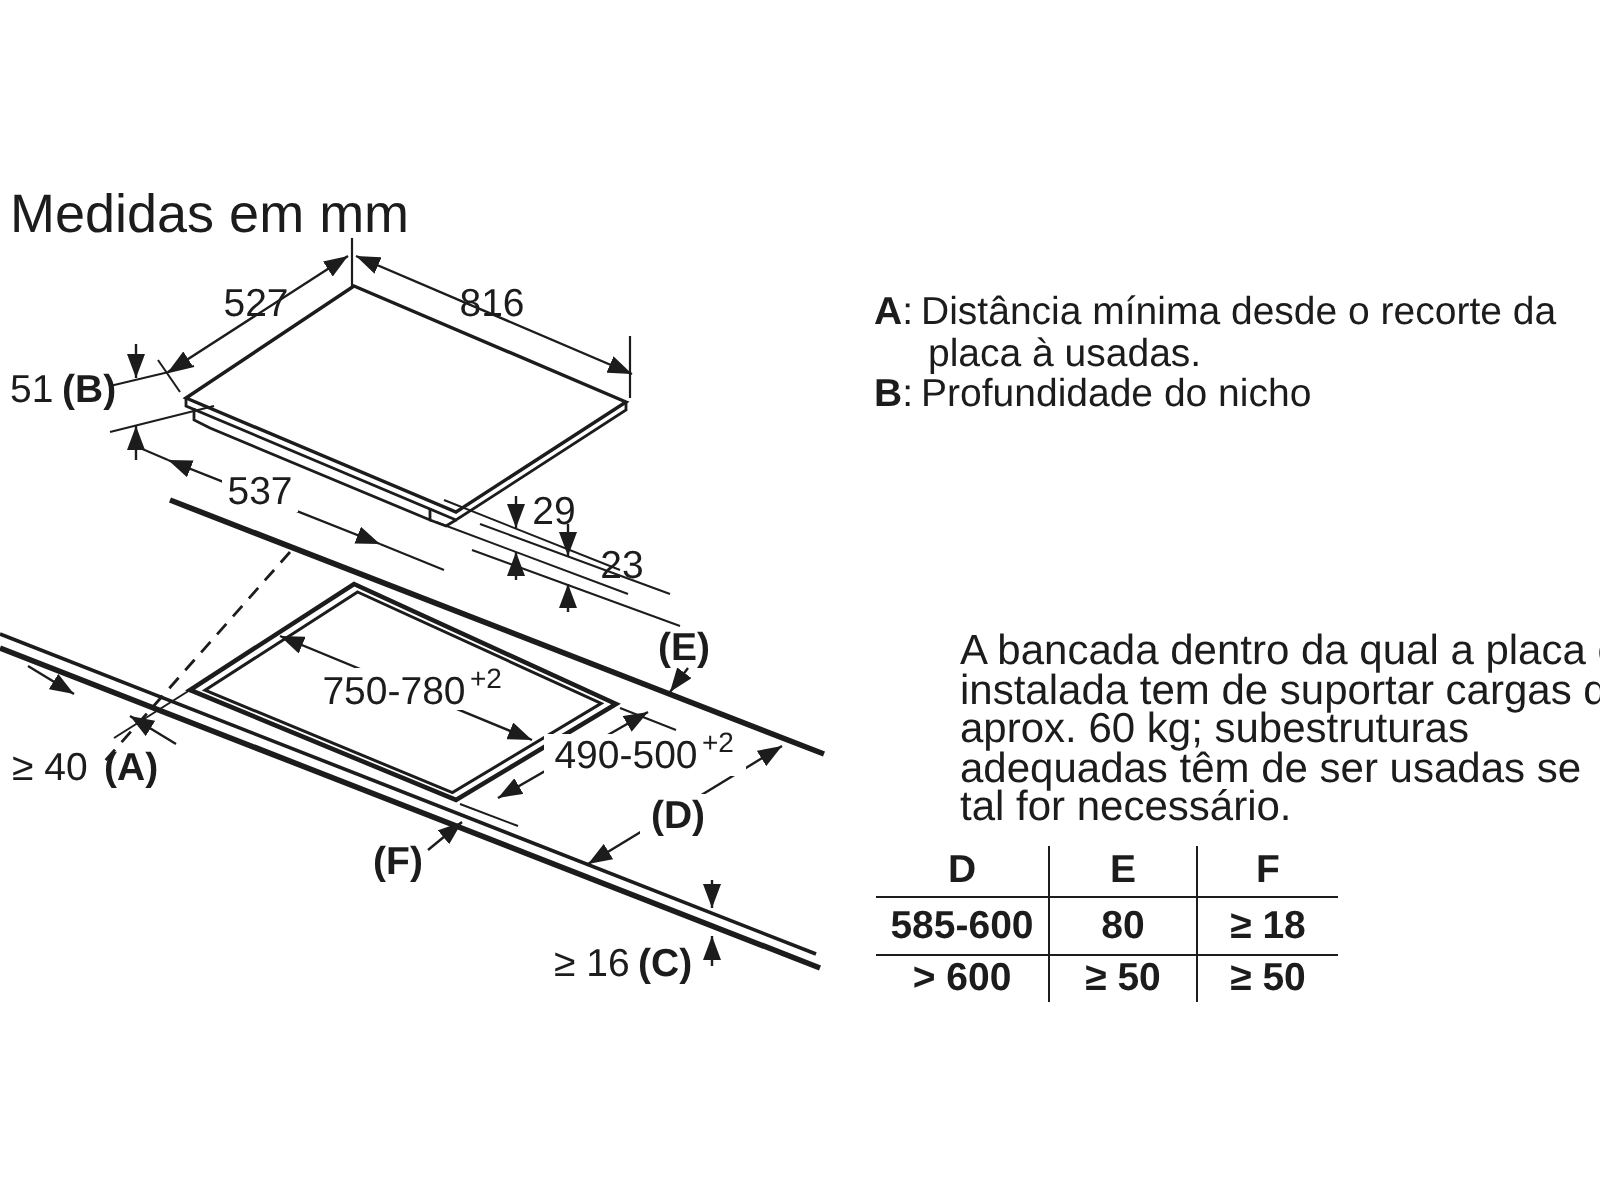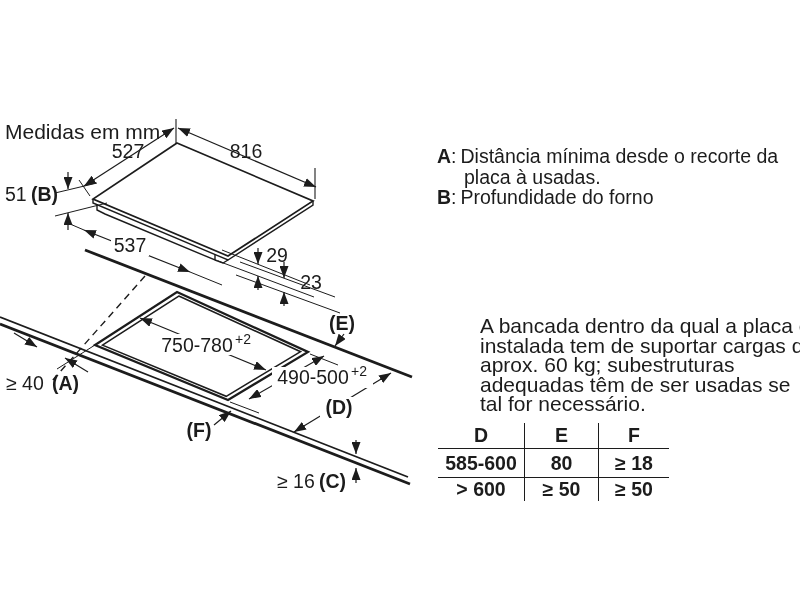--- a/index.html
+++ b/index.html
@@ -1,18 +1,18 @@
 <!DOCTYPE html>
 <html><head>
 <meta charset="utf-8">
 <style>
   html,body{margin:0;padding:0;}
   .page{position:relative;width:800px;height:600px;background:#ffffff;overflow:hidden;
         font-family:"Liberation Sans",sans-serif;color:#1c1c1c;}
-  .page-title{position:absolute;left:5px;top:92px;font-size:21px;margin-top:28px;}
+  .page-title{position:absolute;left:5px;top:92px;font-size:27px;}
   svg{position:absolute;left:0;top:0;}
   svg text{font-family:"Liberation Sans",sans-serif;font-size:19.5px;fill:#1c1c1c;}
   svg text.ref{font-weight:bold;}
   svg text.sup{font-size:14px;}
   .legend{position:absolute;left:437px;top:146px;width:352px;font-size:19.5px;line-height:20.7px;}
   .def-row{padding-left:27px;text-indent:-27px;}
   .def-letter{font-weight:bold;}
   .def-letter::after{content:":";font-weight:normal;}
   .def-text{margin-left:4px;}
   .note{position:absolute;left:437px;top:316px;width:336px;font-size:21px;line-height:19.6px;margin-left:43px;}
@@ -125,21 +125,21 @@
     <text x="6" y="390">≥ 40</text>
     <text x="52" y="390" class="ref">(A)</text>
     <text x="277" y="488">≥ 16</text>
     <text x="319" y="488" class="ref">(C)</text>
   </svg>
 
   <div class="page-title">Medidas em mm</div>
 
   <div class="legend">
     <div class="def-row"><span class="def-letter">A</span><span class="def-text">Distância mínima desde o recorte da placa à usadas.</span></div>
-    <div class="def-row"><span class="def-letter">B</span><span class="def-text">Profundidade do forno</span></div>
+    <div class="def-row"><span class="def-letter">B</span><span class="def-text">Profundidade do nicho</span></div>
   </div>
 
   <div class="note">A bancada dentro da qual a placa é instalada tem de suportar cargas de aprox. 60 kg; subestruturas adequadas têm de ser usadas se tal for necessário.</div>
 
   <table class="spec">
     <tbody>
         <tr class="hrow">
       <th class="c1 vsep">D</th>
       <th class="c2 vsep">E</th>
       <th class="c3">F</th>

